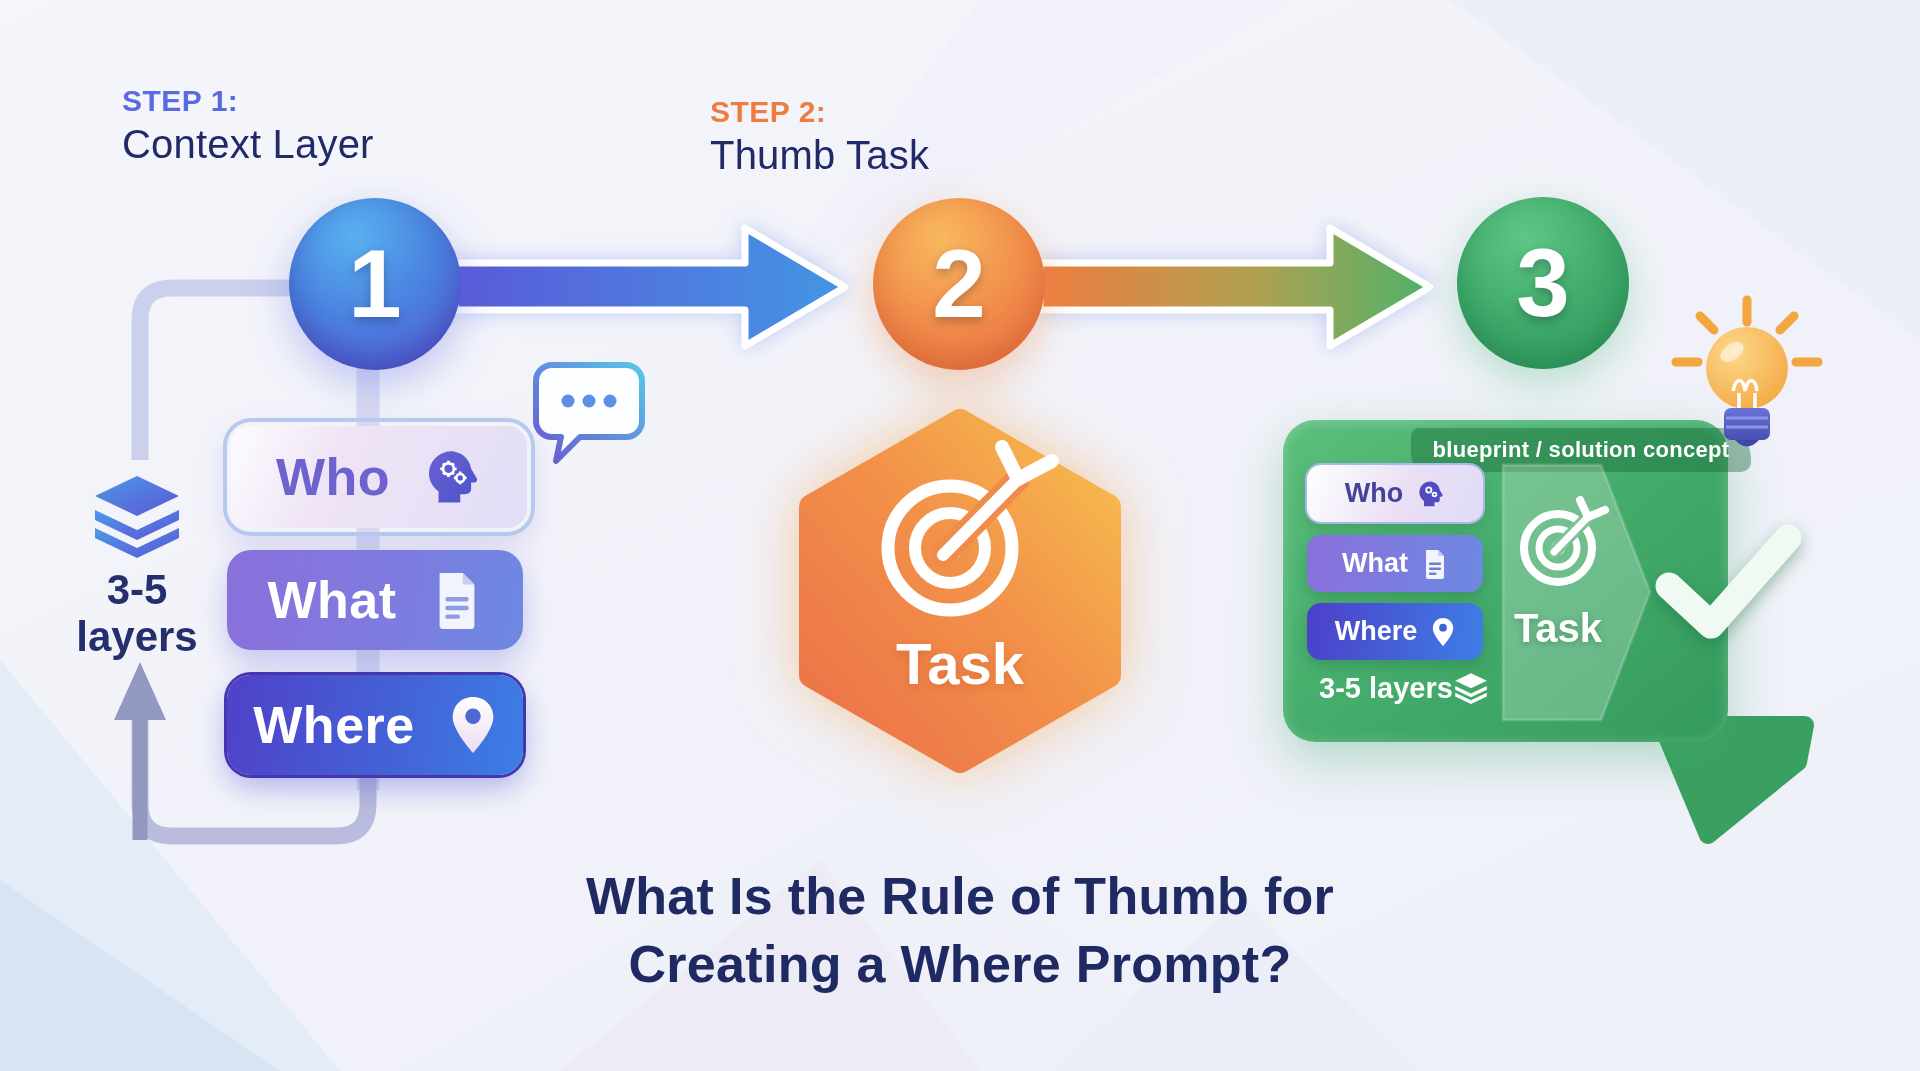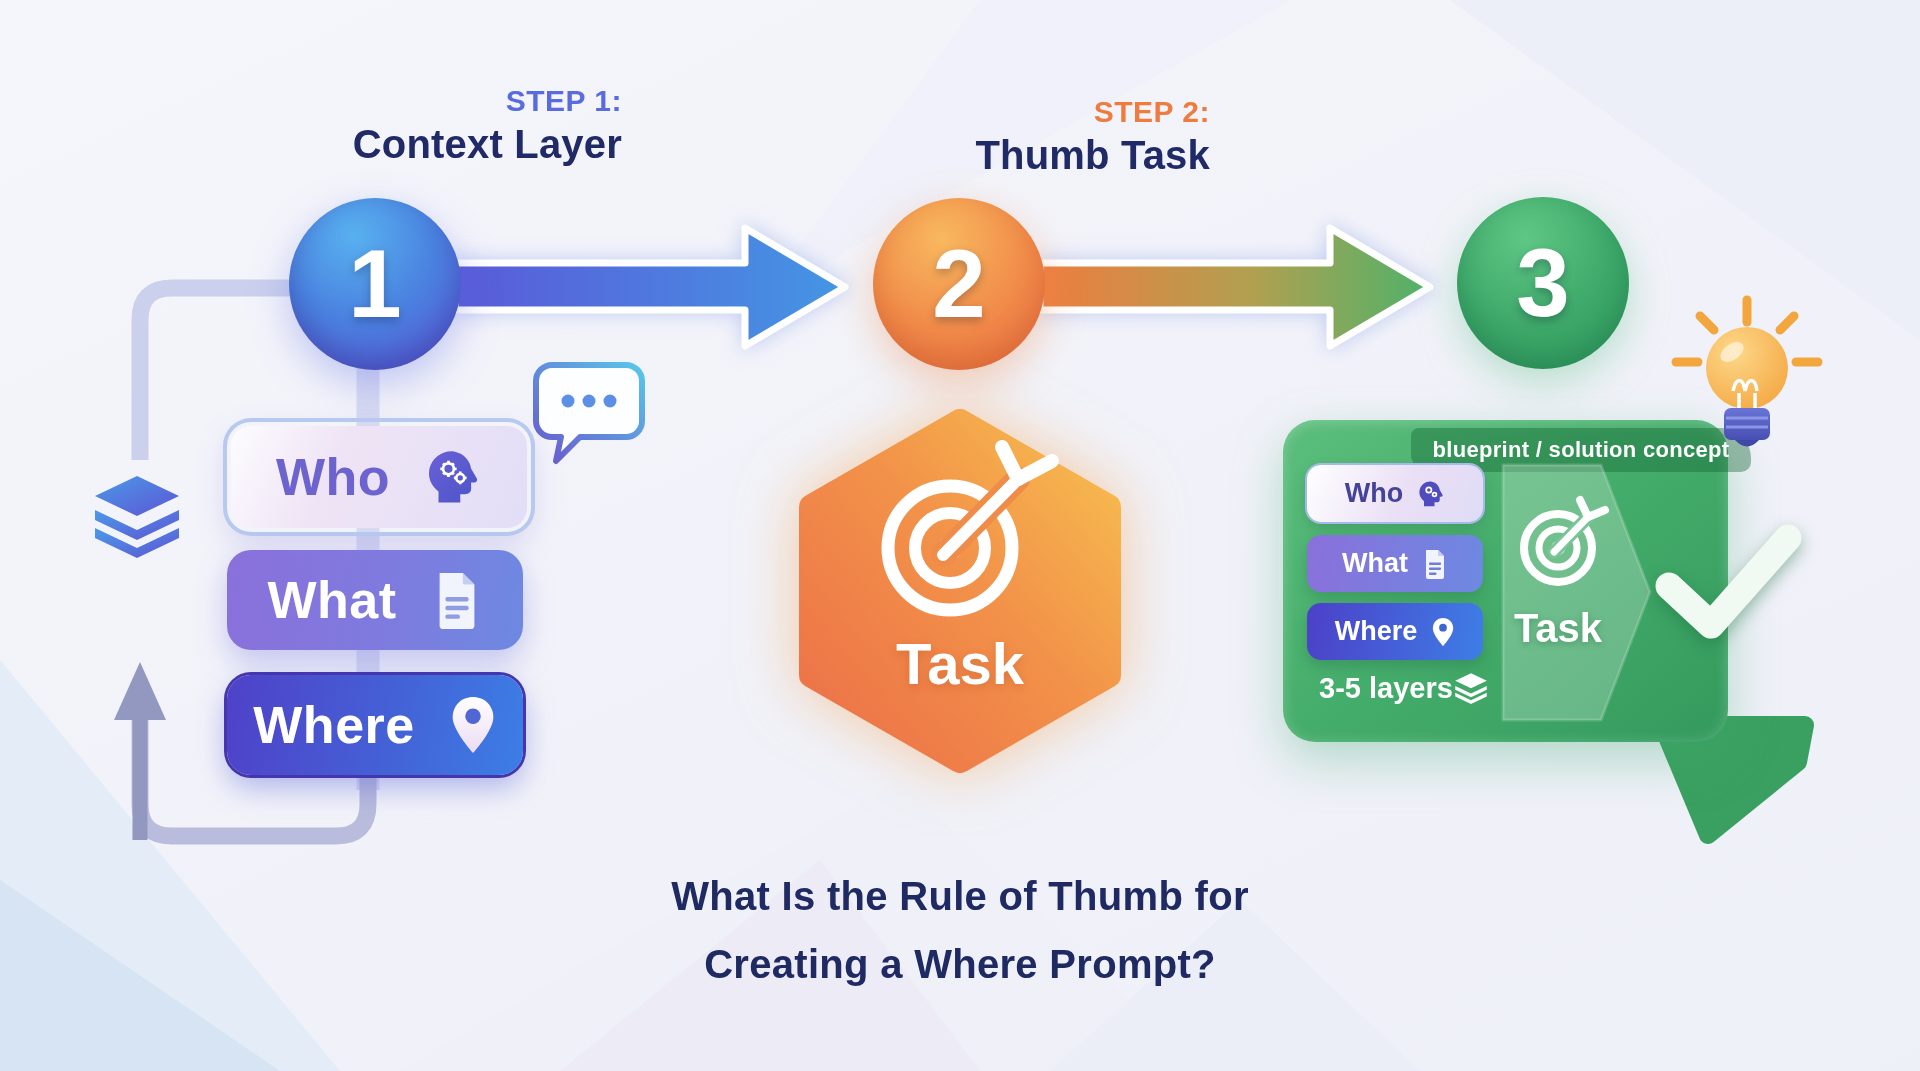--- a/index.html
+++ b/index.html
@@ -4,23 +4,23 @@
 <style>
   html,body{margin:0;padding:0;background:#e8eaf2;}
   .canvas{
     position:relative;width:1920px;height:1071px;overflow:hidden;
     background:linear-gradient(155deg,#f5f6fb 0%,#f1f2f9 55%,#eef0f8 100%);
     font-family:"Liberation Sans", sans-serif;
   }
   .abs{position:absolute;}
   svg{display:block;}
   
-  .step-header{position:absolute;width:500px;text-align:right;top:84px;}
+  .step-header{position:absolute;width:500px;text-align:left;top:84px;}
   .step-label{font-size:30px;font-weight:800;letter-spacing:.5px;}
-  .step-name{font-size:40px;font-weight:700;color:#202a66;margin-top:4px;letter-spacing:.2px;}
+  .step-name{font-size:40px;font-weight:400;color:#202a66;margin-top:4px;letter-spacing:.2px;}
   .accent1{color:#5a6be0;}
   .accent2{color:#ef7b41;}
   .accent3{color:#36b377;}
   
   .circle{position:absolute;width:172px;height:172px;border-radius:50%;
     display:flex;align-items:center;justify-content:center;
     font-size:96px;font-weight:800;color:#fff;z-index:2;}
   .circle span{text-shadow:0 4px 10px rgba(0,0,40,.25);}
   .c1{background:radial-gradient(circle at 38% 22%, #58b0ef 0%, #4a82e0 48%, #5a55d4 100%);
       box-shadow:inset 0 -12px 26px rgba(45,35,130,.35), 0 14px 40px rgba(95,105,225,.35);}
@@ -70,21 +70,21 @@
   .mini-what .mini-label{color:#fff;}
   .mini-where{top:183px;background:linear-gradient(100deg,#4c40c8,#3e7ee6);
     box-shadow:0 6px 14px rgba(30,90,60,.28);}
   .mini-where .mini-label{color:#fff;}
   .layers-note-mini{position:absolute;left:36px;top:252px;display:flex;align-items:center;
     color:#fff;font-size:29px;font-weight:800;}
   .task-mini-label{position:absolute;left:210px;top:186px;width:130px;text-align:center;
     color:#fff;font-size:40px;font-weight:800;text-shadow:0 2px 6px rgba(20,90,50,.35);}
   
   .title{position:absolute;left:0;top:862px;width:1920px;text-align:center;z-index:3;
-    color:#1f2a63;font-size:40px;font-weight:800;line-height:68px;letter-spacing:.3px;}
+    color:#1f2a63;font-size:52px;font-weight:800;line-height:68px;letter-spacing:.3px;}
   
   .z0{z-index:0;} .z1{z-index:1;} .z2{z-index:2;} .z4{z-index:4;}
   .glowfilter{filter:drop-shadow(0 0 10px rgba(150,170,235,.55));}
 </style>
 </head>
 <body>
 
 <div class="canvas">
 
   <svg class="abs z0" width="1920" height="1071" viewBox="0 0 1920 1071">
@@ -166,20 +166,24 @@
     <defs>
       <linearGradient id="layg" x1="0" y1="0" x2="1" y2="1">
         <stop offset="0" stop-color="#4a9ae8"></stop>
           <stop offset="1" stop-color="#5e54d4"></stop>
       </linearGradient>
     </defs>
     <path d="M48 0 L90 20 48 40 6 20 Z" fill="url(#layg)"></path>
     <path d="M6 34 L48 54 90 34 90 44 48 64 6 44 Z" fill="url(#layg)"></path>
     <path d="M6 52 L48 72 90 52 90 62 48 82 6 62 Z" fill="url(#layg)"></path>
   </svg>
+  <div class="layers-note-big">
+    <div>3-5</div>
+    <div>layers</div>
+  </div>
 
   <div class="bigbox box-who">
     <span class="bigbox-label">Who</span>
     <svg width="58" height="58" viewBox="0 0 64 64">
       <defs>
           <linearGradient id="headg1" x1="0" y1="0" x2="1" y2="1">
         <stop offset="0" stop-color="#6b5fd6"></stop>
             <stop offset="1" stop-color="#4b55c8"></stop>
           </linearGradient>
         </defs>

